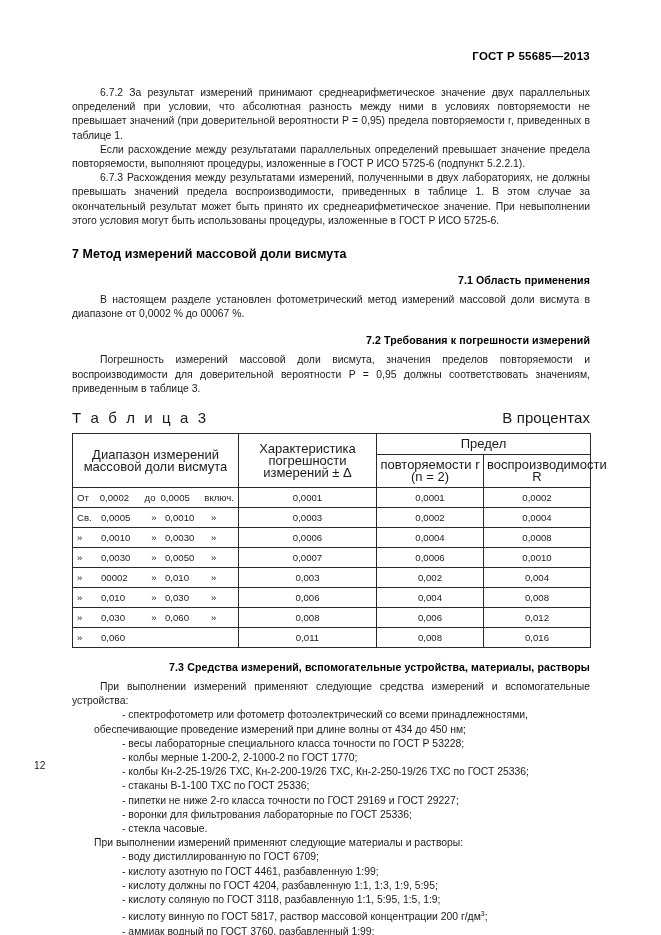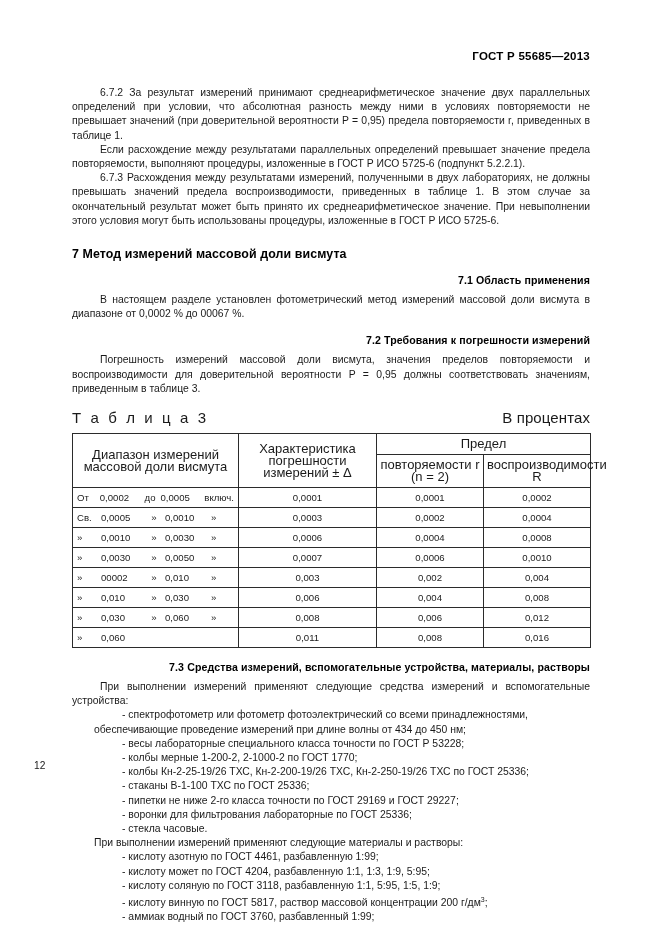--- a/index.html
+++ b/index.html
@@ -330,22 +330,23 @@
         <div class="li ind">- колбы Кн-2-25-19/26 ТХС, Кн-2-200-19/26 ТХС, Кн-2-250-19/26 ТХС по ГОСТ 25336;</div>
         <div class="li ind">- стаканы В-1-100 ТХС по ГОСТ 25336;</div>
         <div class="li ind">- пипетки не ниже 2-го класса точности по ГОСТ 29169 и ГОСТ 29227;</div>
         <div class="li ind">- воронки для фильтрования лабораторные по ГОСТ 25336;</div>
         <div class="li ind">- стекла часовые.</div>
       </div>
 
     <div class="lists">
       <div class="li flat">При выполнении измерений применяют следующие материалы и растворы:</div>
       <div id="materials-list">
+          <div class="li ind">- воду дистиллированную по ГОСТ 6709;</div>
           <div class="li ind">- кислоту азотную по ГОСТ 4461, разбавленную 1:99;</div>
-          <div class="li ind">- кислоту может по ГОСТ 4204, разбавленную 1:1, 1:3, 1:9, 5:95;</div>
+          <div class="li ind">- кислоту должны по ГОСТ 4204, разбавленную 1:1, 1:3, 1:9, 5:95;</div>
           <div class="li ind">- кислоту соляную по ГОСТ 3118, разбавленную 1:1, 5:95, 1:5, 1:9;</div>
           <div class="li ind">- кислоту винную по ГОСТ 5817, раствор массовой концентрации 200 г/дм<sup class="sup3">3</sup>;</div>
           <div class="li ind">- аммиак водный по ГОСТ 3760, разбавленный 1:99;</div>
         </div>
     </div>
 
   </div>
 
   <div class="folio">12</div>
 

